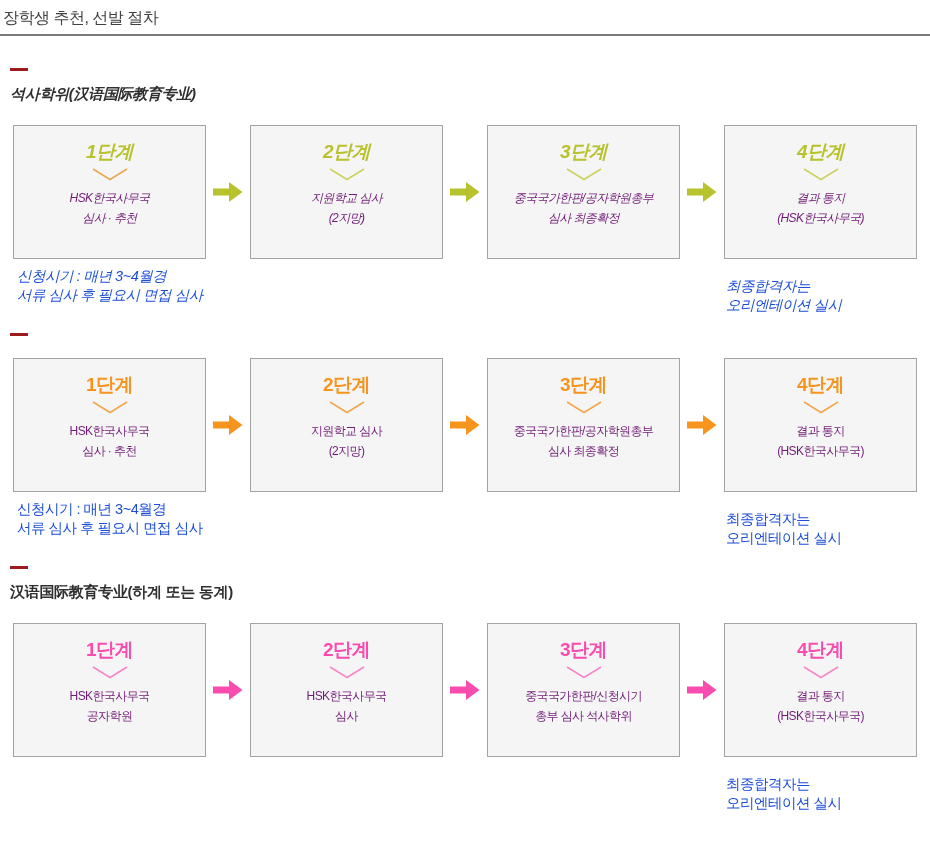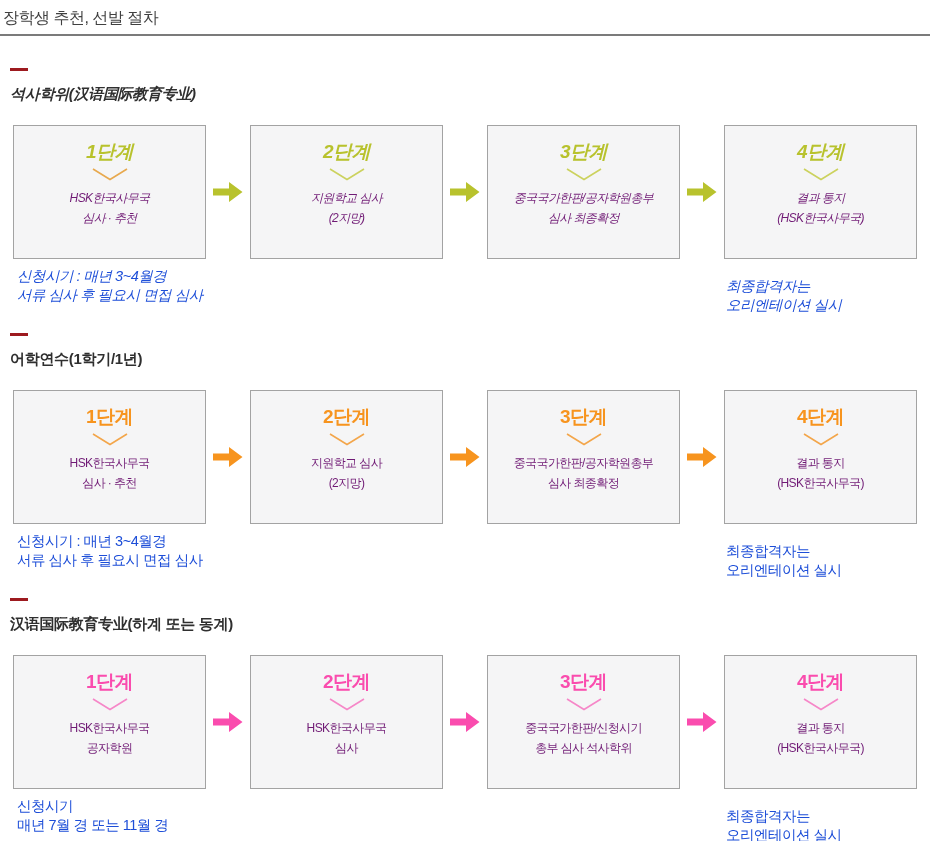--- a/index.html
+++ b/index.html
@@ -113,21 +113,20 @@
       </div>
     <div class="note note-right">
         <span>최종합격자는</span>
         <span>오리엔테이션 실시</span>
       </div>
   </div>
 </section>
 
 <section class="proc-section" style="--accent: #f7941e;">
   <div class="dash" style="background: rgb(157, 26, 31);"></div>
-  <h2 class="sec-title">어학연수(1학기/1년)</h2>
   <div class="flow">
 
     <div class="step-box">
       <div class="step-label">1단계</div>
       <svg class="chevron" width="36" height="13" viewBox="0 0 36 13" style="color: rgb(243, 166, 75);">
           <polyline points="1,1 18,11.5 35,1" fill="none" stroke="currentColor" stroke-width="1.6"></polyline>
         </svg>
       <div class="step-text"><span>HSK한국사무국</span><br><span>심사 · 추천</span></div>
     </div>
     <div class="arrow-cell">
@@ -228,22 +227,18 @@
 
     <div class="step-box">
       <div class="step-label">4단계</div>
       <svg class="chevron" width="36" height="13" viewBox="0 0 36 13" style="color: rgb(246, 135, 200);">
           <polyline points="1,1 18,11.5 35,1" fill="none" stroke="currentColor" stroke-width="1.6"></polyline>
         </svg>
       <div class="step-text"><span>결과 통지</span><br><span>(HSK한국사무국)</span></div>
     </div>
   </div>
   <div class="notes">
-    <div class="note note-left">
-        <span>신청시기</span>
-        <span>매년 7월 경 또는 11월 경</span>
-      </div>
     <div class="note note-right">
         <span>최종합격자는</span>
         <span>오리엔테이션 실시</span>
       </div>
   </div>
 </section>
 
 </body></html>

